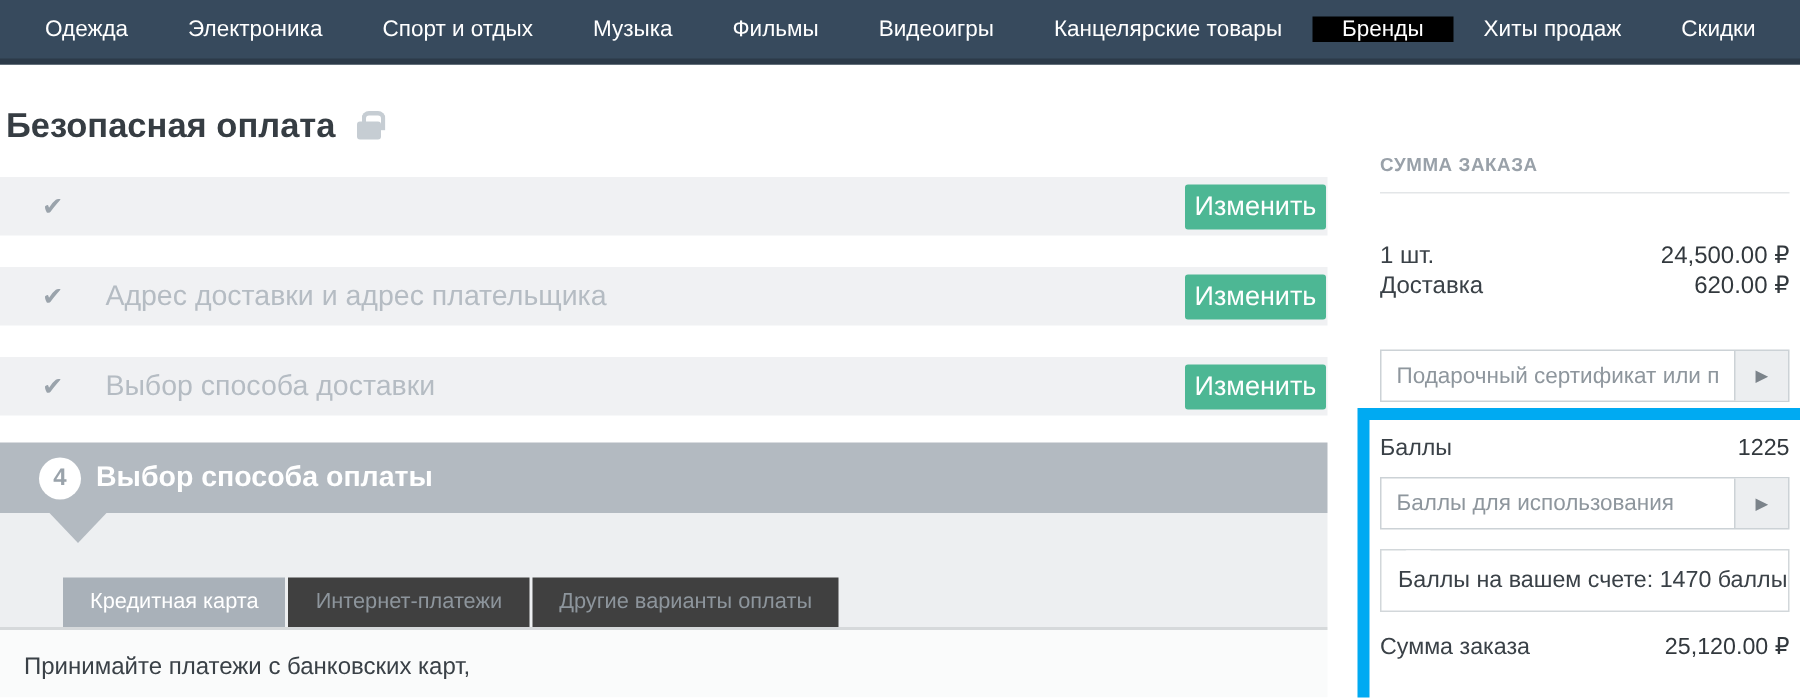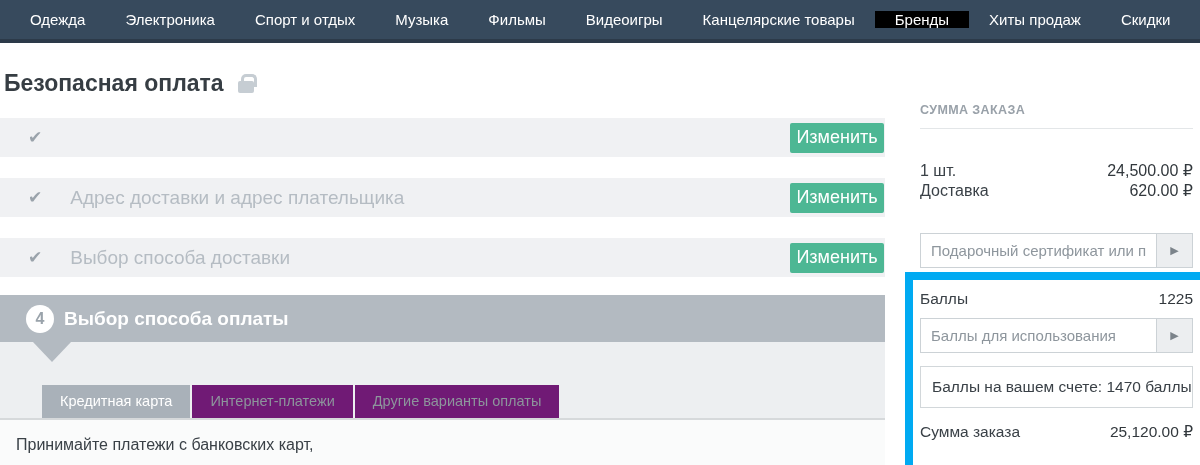--- a/index.html
+++ b/index.html
@@ -60,21 +60,21 @@
     position:absolute; left:33px; top:342px; width:0; height:0;
     border-left:19px solid transparent; border-right:19px solid transparent;
     border-top:20px solid #b3bac1; z-index:2;
   }
 
   
   .pay-section { position:absolute; left:0; top:342px; width:885px; height:76px; background:#edeff1; }
   .tabs { position:absolute; left:18px; top:385px; display:flex; gap:2px; z-index:3;margin-left:24px; }
   .tab {
     height:33px; line-height:33px; padding:0 18px; font-size:14.5px;
-    background:#701a75; color:#8d959c; cursor:pointer; white-space:nowrap;
+    background:#404040; color:#8d959c; cursor:pointer; white-space:nowrap;
   }
   .tab.active { background:#a9b1b9; color:#ffffff; }
   .tabs-divider { position:absolute; left:0; top:418px; width:885px; height:2px; background:#d6d9db; }
   .tab-content { position:absolute; left:0; top:420px; width:885px; height:45px; background:#fafbfb; }
   .tab-intro { position:absolute; left:16px; top:436px; font-size:16px; color:#3a4147; }
 
   
   .summary-title {
     position:absolute; left:920px; top:103px;
     font-size:12.5px; font-weight:bold; letter-spacing:.4px; color:#99a1a9;

